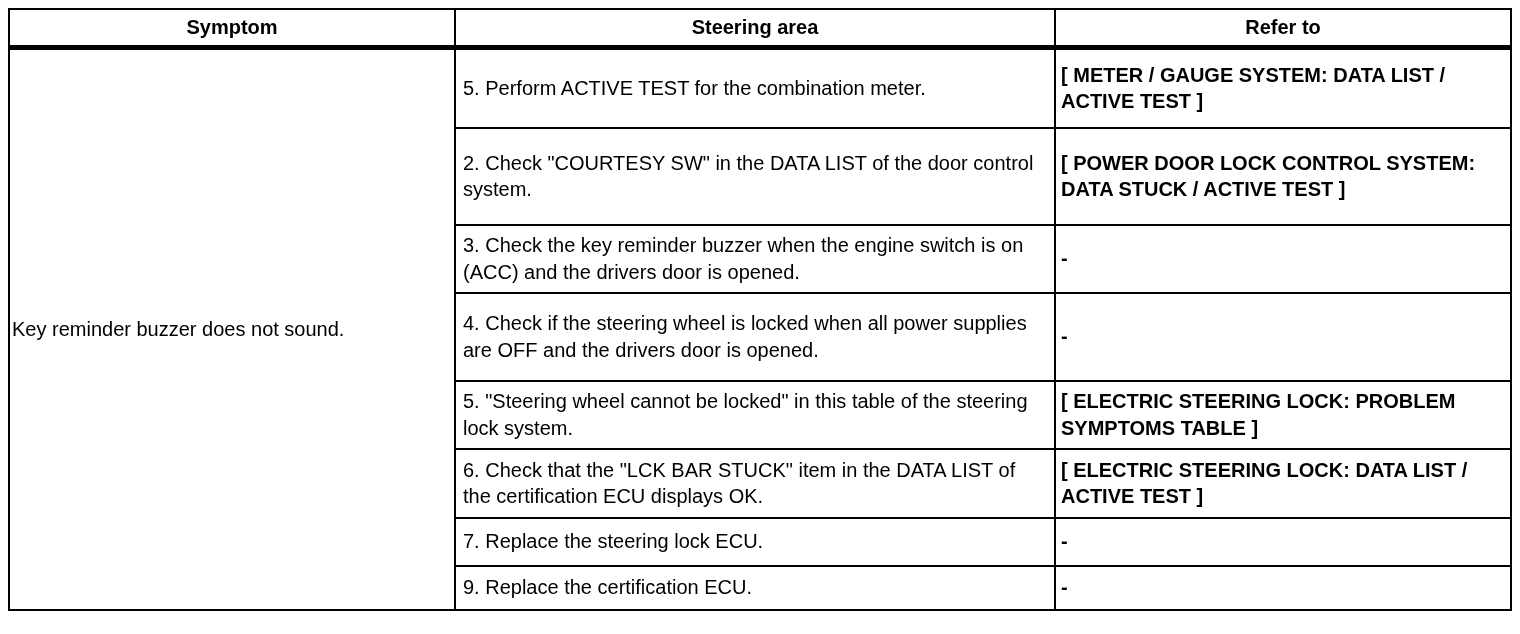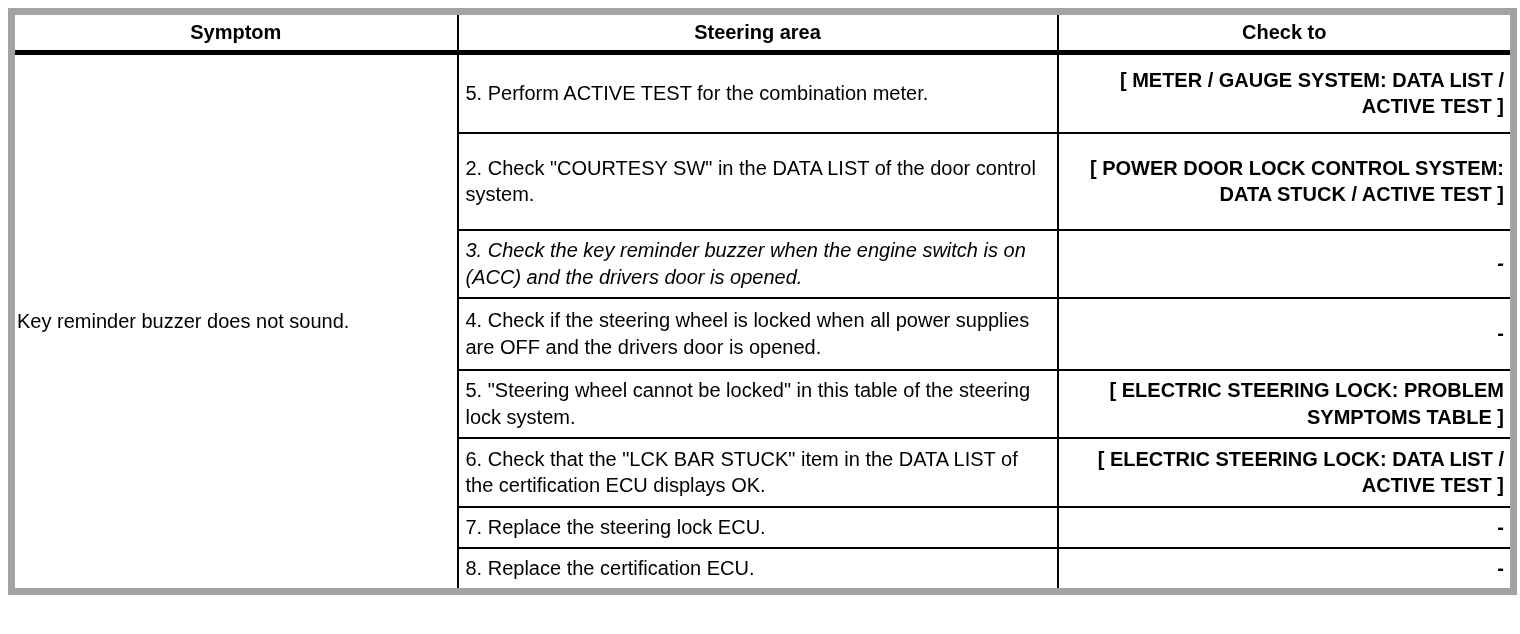--- a/index.html
+++ b/index.html
@@ -14,21 +14,21 @@
     color: #000000;
     box-sizing: border-box;
   }
   .page {
     padding: 8px;
   }
   table.symptom-table {
     width: 1502px;
     border-collapse: collapse;
     table-layout: fixed;
-    border: 7px solid #a3a3a3;
+    border: 2px solid #a3a3a3;
     background: #ffffff;
   }
   col.c-symptom   { width: 446px; }
   col.c-suspected { width: 600px; }
   col.c-refer     { width: 456px; }
   th {
     border: 2px solid #000000;
     border-bottom: 5px solid #000000;
     font-size: 20px;
     font-weight: bold;
@@ -45,46 +45,45 @@
     padding: 2px 6px 2px 7px;
     overflow: hidden;
   }
   td.symptom-cell {
     padding-left: 2px;
     padding-right: 6px;
   }
   td.refer-cell {
     font-weight: bold;
     padding-left: 5px;
-    text-align: right;
   }
   tr.r1 { height: 80px; }
   tr.r2 { height: 97px; }
-  tr.r3 { height: 68px; font-style: italic; }
-  tr.r4 { height: 72px; }
+  tr.r3 { height: 68px; }
+  tr.r4 { height: 88px; }
   tr.r5 { height: 68px; }
   tr.r6 { height: 69px; }
-  tr.r7 { height: 41px; }
+  tr.r7 { height: 48px; }
   tr.r8 { height: 44px; }
 </style>
 </head>
 <body>
 
 <div class="page">
   <table class="symptom-table">
     <colgroup>
       <col class="c-symptom">
       <col class="c-suspected">
       <col class="c-refer">
     </colgroup>
     <thead>
       <tr>
         <th>Symptom</th>
         <th>Steering area</th>
-        <th>Check to</th>
+        <th>Refer to</th>
       </tr>
     </thead>
     <tbody>
       <tr class="r1">
         <td class="symptom-cell" rowspan="8">Key reminder buzzer does not sound.</td>
         <td class="suspected-cell">5. Perform ACTIVE TEST for the combination meter.</td>
         <td class="refer-cell">[ METER / GAUGE SYSTEM: DATA LIST / ACTIVE TEST ]</td>
       </tr>
       <tr class="r2">
         <td class="suspected-cell">2. Check "COURTESY SW" in the DATA LIST of the door control system.</td>
@@ -104,18 +103,18 @@
       </tr>
       <tr class="r6">
         <td class="suspected-cell">6. Check that the "LCK BAR STUCK" item in the DATA LIST of the certification ECU displays OK.</td>
         <td class="refer-cell">[ ELECTRIC STEERING LOCK: DATA LIST / ACTIVE TEST ]</td>
       </tr>
       <tr class="r7">
         <td class="suspected-cell">7. Replace the steering lock ECU.</td>
         <td class="refer-cell">-</td>
       </tr>
       <tr class="r8">
-        <td class="suspected-cell">8. Replace the certification ECU.</td>
+        <td class="suspected-cell">9. Replace the certification ECU.</td>
         <td class="refer-cell">-</td>
       </tr>
     </tbody>
   </table>
 </div>
 
 </body></html>

